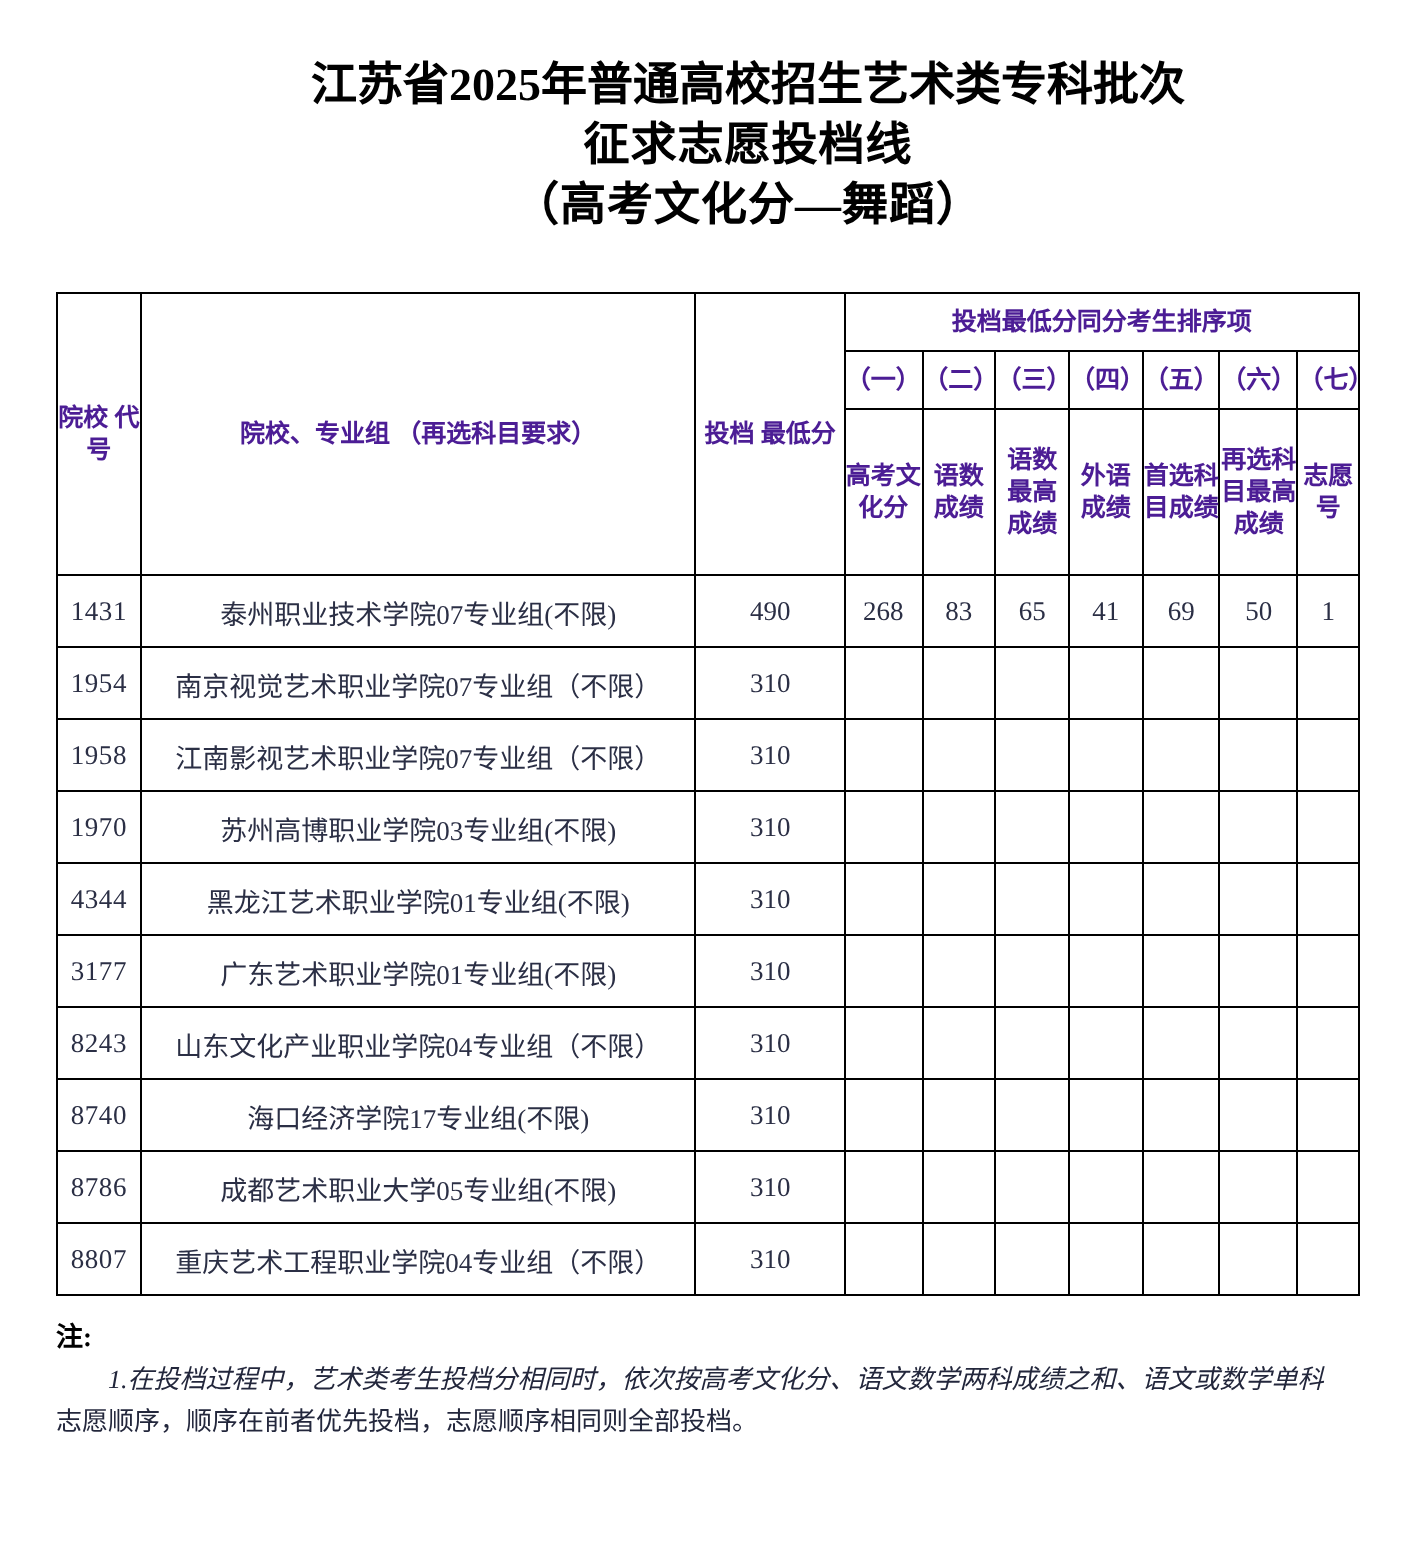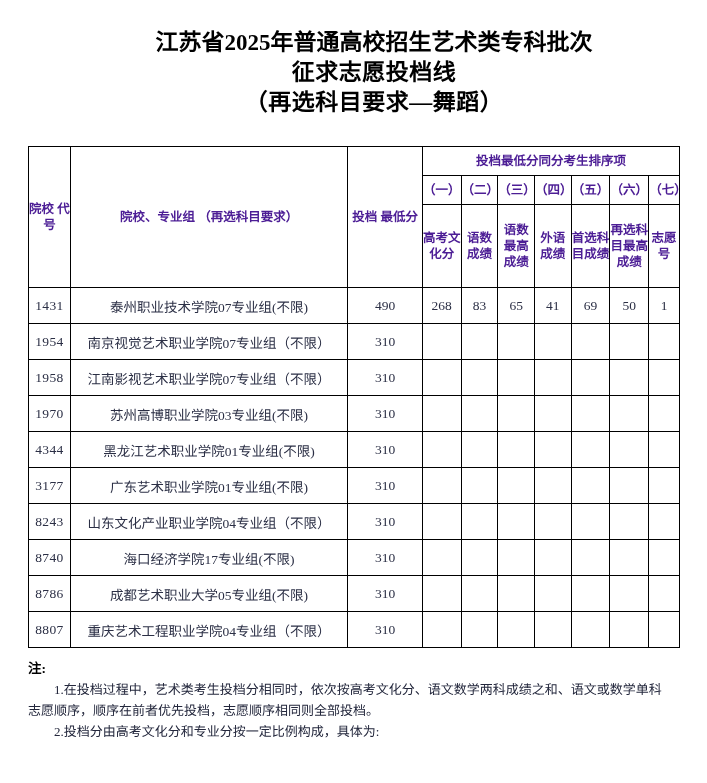--- a/index.html
+++ b/index.html
@@ -128,38 +128,39 @@
   .notes-label {
     font-weight: bold;
     color: #000;
     font-size: 13.5px;
     display: block;
     line-height: 20px;
   }
   .note-item {
     display: block;
     text-indent: 26px;
+    font-style: italic;
   }
   .note-cont {
     display: block;
     text-indent: 0;
   }
   .note-formula {
     display: block;
     text-indent: 26px;
     letter-spacing: -0.1px;
   }
 </style>
 </head>
 <body>
 
 <div class="title-block">
   <span class="title-line l1">江苏省2025年普通高校招生艺术类专科批次</span>
   <span class="title-line">征求志愿投档线</span>
-  <span class="title-line">（再选科目要求—舞蹈）</span>
+  <span class="title-line">（高考文化分—舞蹈）</span>
 </div>
 
 <div class="table-wrap">
   <table class="scores">
     <colgroup>
       <col class="c-code">
       <col class="c-name">
       <col class="c-min">
       <col class="c-t1">
       <col class="c-t2">
@@ -326,14 +327,13 @@
           <td class="num"></td>
         </tr>
       </tbody>
   </table>
 </div>
 
 <div class="notes">
   <span class="notes-label">注:</span>
   <span class="note-item">1.在投档过程中，艺术类考生投档分相同时，依次按高考文化分、语文数学两科成绩之和、语文或数学单科</span>
   <span class="note-cont">志愿顺序，顺序在前者优先投档，志愿顺序相同则全部投档。</span>
-  <span class="note-item">2.投档分由高考文化分和专业分按一定比例构成，具体为:</span>
 </div>
 
 </body></html>

